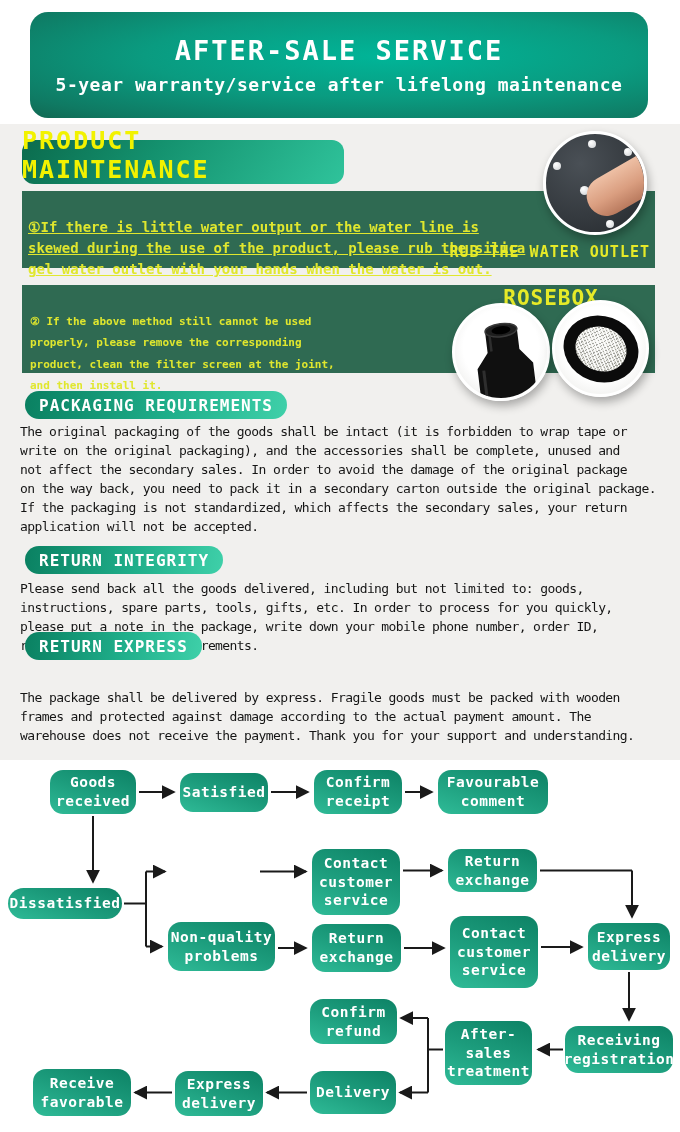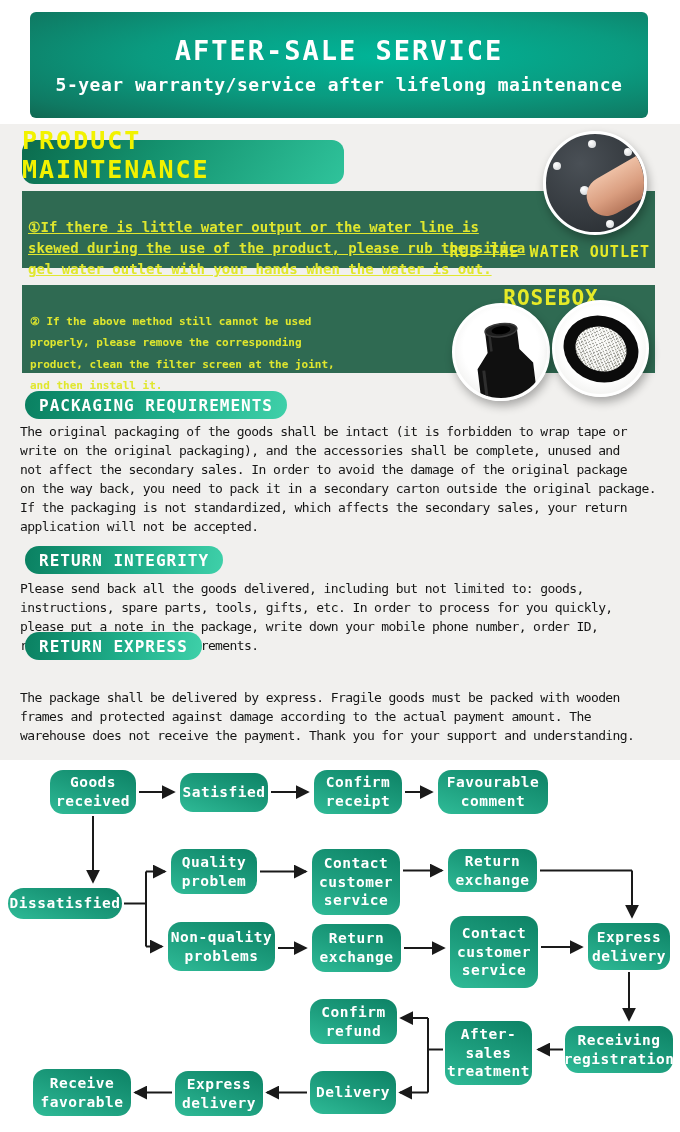--- a/index.html
+++ b/index.html
@@ -7,21 +7,21 @@
   body { font-family:"DejaVu Sans Mono", monospace; }
   #page {
     position:relative; width:680px; height:1132px; margin:0 auto;
     background:#ffffff; overflow:hidden;
   }
   .gray-band { position:absolute; left:0; top:124px; width:680px; height:638px; background:#f1f0ee; }
 
   
   .banner {
     position:absolute; left:30px; top:12px; width:618px; height:106px;
-    border-radius:6px;
+    border-radius:18px;
     background: radial-gradient(ellipse at 58% 42%, #00b598 0%, #0a9b80 48%, #0f7a63 85%, #116852 100%);
     display:flex; flex-direction:column; align-items:center; justify-content:center;
     gap:8px;
   }
   .banner-title { color:#ffffff; font-weight:bold; font-size:27px; letter-spacing:2px; }
   .banner-sub   { color:#ffffff; font-weight:bold; font-size:18px; letter-spacing:0.5px; }
 
   
   .pm-pill {
     position:absolute; left:22px; top:140px; width:322px; height:44px;
@@ -238,22 +238,20 @@
   </div>
 
   <div class="node" id="n0">Goods
 received</div>
   <div class="node" id="n1">Satisfied</div>
   <div class="node" id="n2">Confirm
 receipt</div>
   <div class="node" id="n3">Favourable
 comment</div>
   <div class="node" id="n4">Dissatisfied</div>
-  <div class="node" id="n5">Quality
-problem</div>
   <div class="node" id="n6">Contact
 customer
 service</div>
   <div class="node" id="n7">Return
 exchange</div>
   <div class="node" id="n8">Non-quality
 problems</div>
   <div class="node" id="n9">Return
 exchange</div>
   <div class="node" id="n10">Contact

